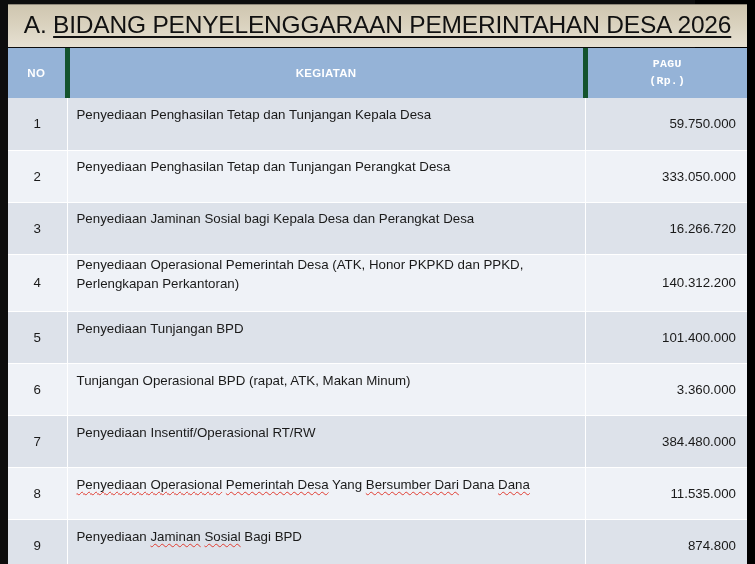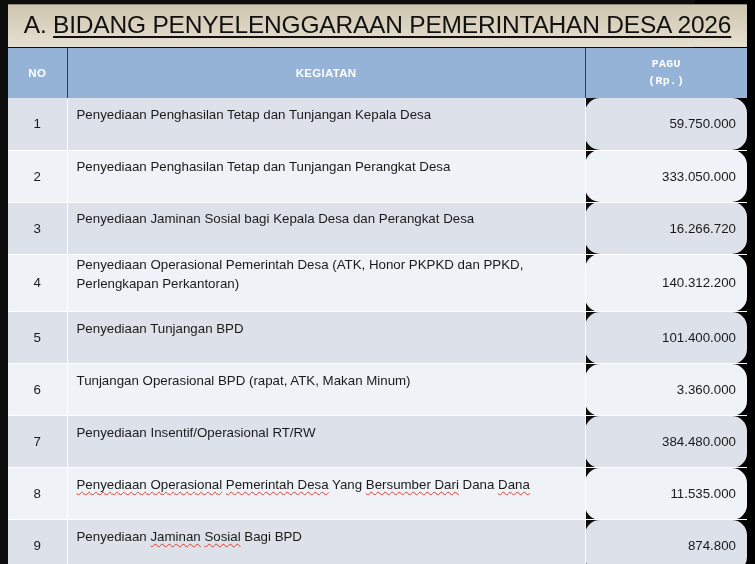--- a/index.html
+++ b/index.html
@@ -67,21 +67,21 @@
   table#budget-table col.c-pagu  { width: 162px; }
 
   thead th {
     background: #95b3d7;
     color: #ffffff;
     font-weight: bold;
     font-size: 11.5px;
     letter-spacing: 0.3px;
     height: 50px;
     vertical-align: middle;
-    border-right: 1px solid #14532d;
+    border-right: 5px solid #14532d;
     padding: 0 4px;
     box-sizing: border-box;
   }
   thead th:last-child { border-right: none; font-family: Liberation Mono, monospace; }
   thead th.th-pagu { line-height: 1.45; }
 
   tbody tr { height: 52px; }
   tbody tr.band-a td { background: #dde2ea; }
   tbody tr.band-b td { background: #eff2f7; }
 
@@ -91,21 +91,21 @@
     font-size: 13.3px;
     color: #1a1a1a;
     vertical-align: middle;
     box-sizing: border-box;
     height: 52px;
   }
   tbody td:last-child { border-right: none; }
 
   td.cell-no   { text-align: center; font-size: 13.3px; }
   td.cell-keg  { text-align: left;  padding: 0 10px 18px 9px; line-height: 1.45; }
-  td.cell-pagu { text-align: right; padding: 0 11px 0 4px; border-radius: 15px; }
+  td.cell-pagu { text-align: right; padding: 0 11px 0 4px; }
 
   
   .sp {
     text-decoration: underline wavy #e03c31;
     text-decoration-skip-ink: none;
     text-underline-offset: 2px;
     text-decoration-thickness: 1px;
     margin-top: 9px;
   }
 </style>

